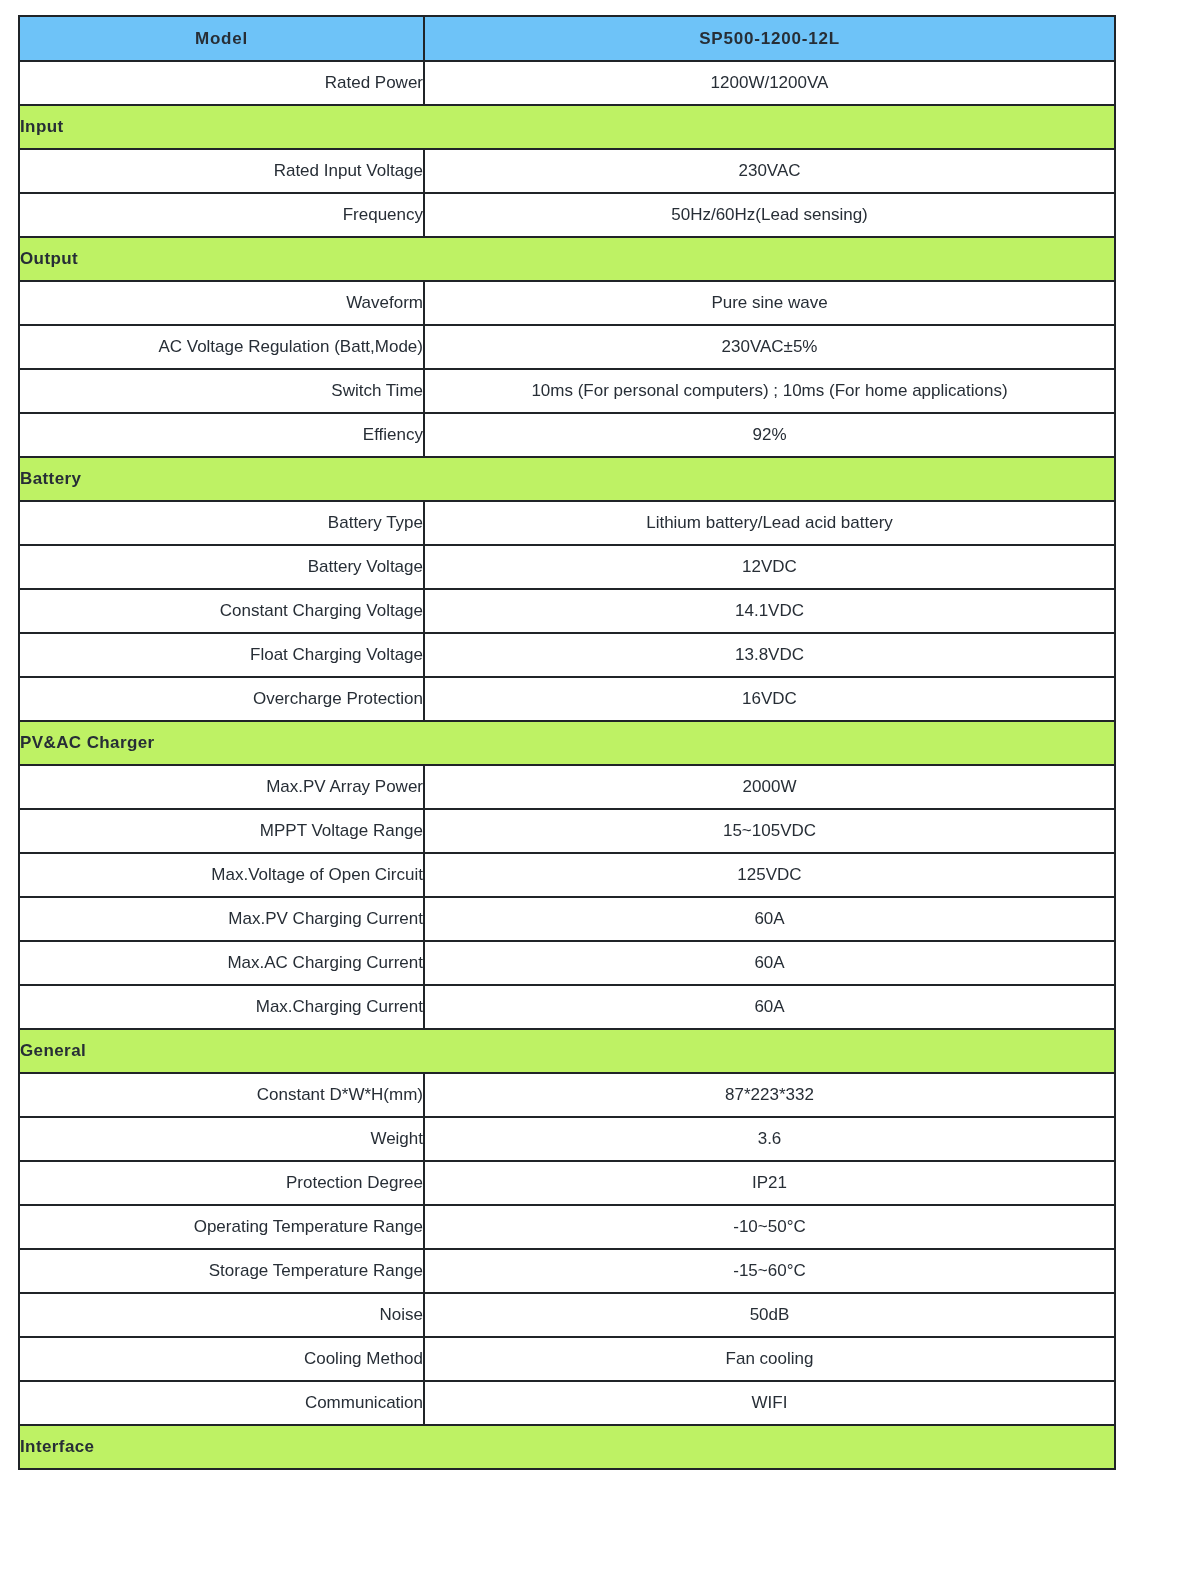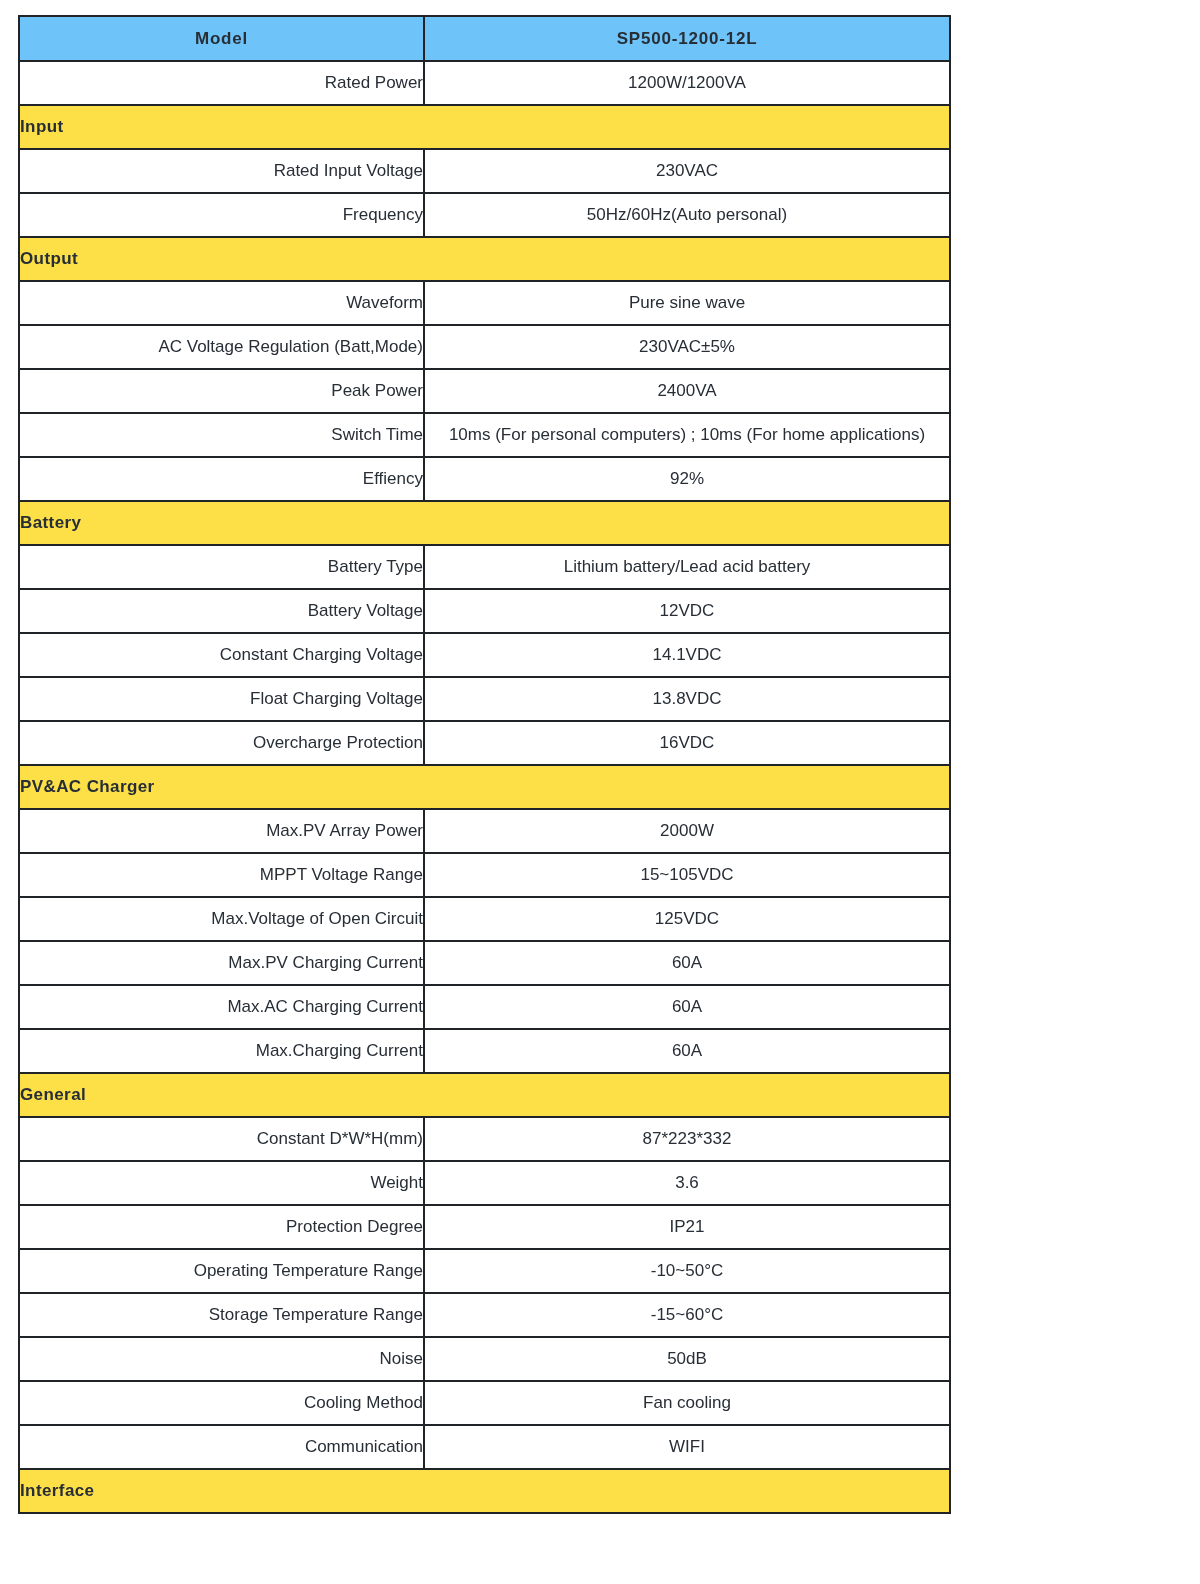--- a/index.html
+++ b/index.html
@@ -10,21 +10,21 @@
   }
   body {
     width: 1200px;
     height: 1584px;
     position: relative;
   }
   table.spec-table {
     position: absolute;
     left: 18px;
     top: 15px;
-    width: 933px;
+    width: 1098px;
     border-collapse: collapse;
     table-layout: fixed;
   }
   .spec-table td {
     border: 2px solid #202428;
     height: 40px;
     font-size: 17px;
     color: #272e36;
     padding: 0;
     overflow: hidden;
@@ -33,21 +33,21 @@
   .spec-table tr { height: 44px; }
   .spec-table tr.header-row { height: 45px; }
   .header-cell {
     background: #6ec3f8;
     color: #ffffff;
     font-weight: 700;
     text-align: center;
     letter-spacing: 0.8px;
   }
   .section-cell {
-    background: #fde047;
+    background: #bef264;
     color: #ffffff;
     font-weight: 700;
     text-align: left;
     padding-left: 9px;
     letter-spacing: 0.4px;
   }
   .label-cell {
     text-align: right;
     padding-left: 9px;
     font-weight: 400;
@@ -77,36 +77,32 @@
       </tr>
       <tr>
         <td colspan="2" class="section-cell">Input</td>
       </tr>
       <tr>
         <td class="label-cell">Rated Input Voltage</td>
         <td class="value-cell">230VAC</td>
       </tr>
       <tr>
         <td class="label-cell">Frequency</td>
-        <td class="value-cell">50Hz/60Hz(Auto personal)</td>
+        <td class="value-cell">50Hz/60Hz(Lead sensing)</td>
       </tr>
       <tr>
         <td colspan="2" class="section-cell">Output</td>
       </tr>
       <tr>
         <td class="label-cell">Waveform</td>
         <td class="value-cell">Pure sine wave</td>
       </tr>
       <tr>
         <td class="label-cell">AC Voltage Regulation (Batt,Mode)</td>
         <td class="value-cell">230VAC±5%</td>
-      </tr>
-      <tr>
-        <td class="label-cell">Peak Power</td>
-        <td class="value-cell">2400VA</td>
       </tr>
       <tr>
         <td class="label-cell">Switch Time</td>
         <td class="value-cell">10ms (For personal computers) ;  10ms (For home applications)</td>
       </tr>
       <tr>
         <td class="label-cell">Effiency</td>
         <td class="value-cell">92%</td>
       </tr>
       <tr>

